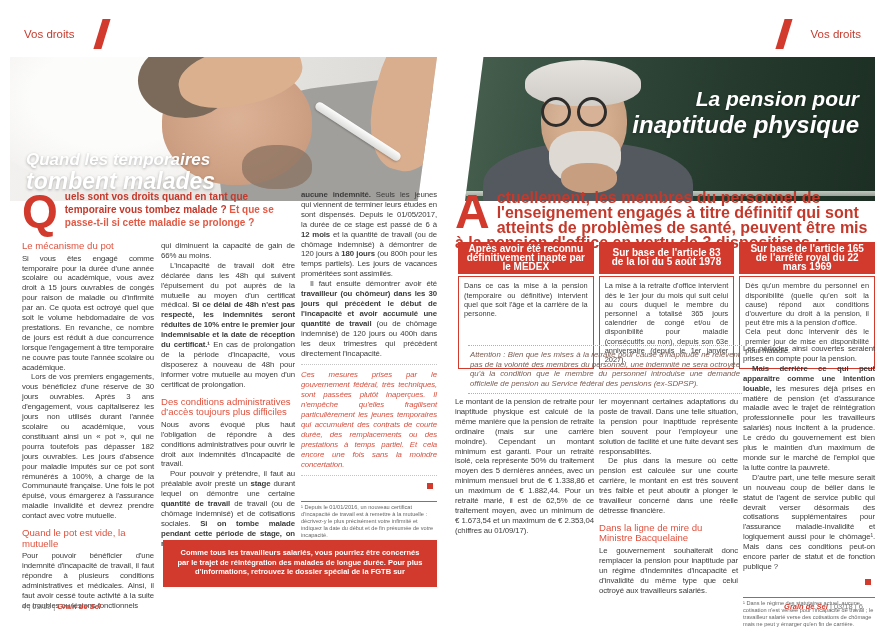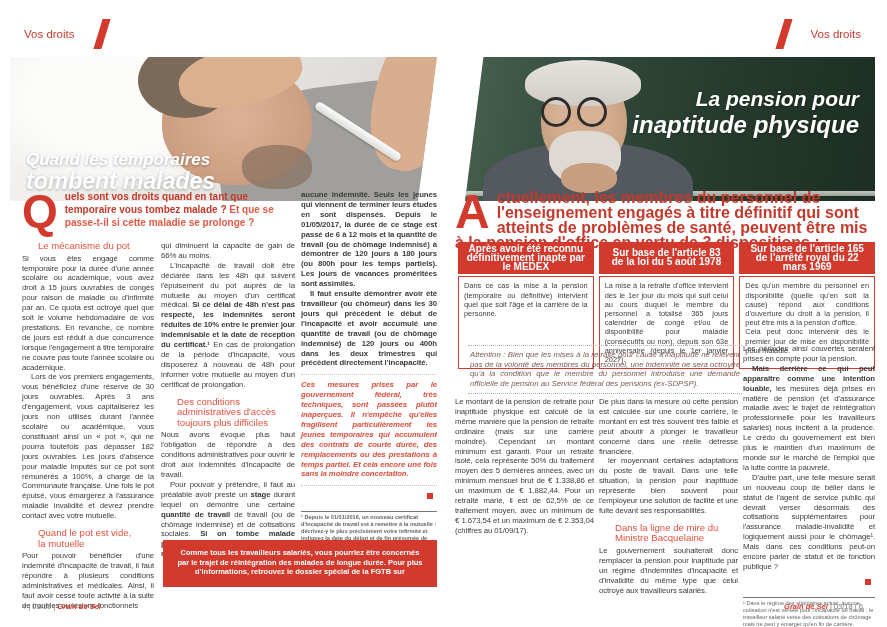--- a/index.html
+++ b/index.html
@@ -77,25 +77,25 @@
   #lead-right p { font-size:16px; line-height:15px; }
   .lead-dark { color:#c4392b; }
   .lead-light { color:#e05a45; }
 
   
   .col { position:absolute; font-size:7.8px; line-height:9.9px; text-align:justify;
     color:#3c3c3c; letter-spacing:-0.1px; hyphens:auto; }
   .col p { margin:0; }
   .col p + p { text-indent:9px; }
   .col h3 { font-size:9.6px; line-height:10.6px; font-weight:400; color:#e0523f;
-    margin:7px 16px 2px; text-align:left; letter-spacing:0; }
+    margin:7px 0 2px; text-align:left; letter-spacing:0; }
   .col h3:first-child { margin-top:0; }
   #l-col1 { left:22px;  top:241px; width:132px; }
   #l-col2 { left:161px; top:241px; width:134px; }
-  #l-col3 { left:301px; top:190px; width:136px;font-weight:bold; }
+  #l-col3 { left:301px; top:190px; width:136px; }
   #r-col1 { left:455px; top:397px; width:139px; }
   #r-col2 { left:599px; top:397px; width:139px; }
   #r-col3 { left:743px; top:344px; width:132px; }
 
   .callout { border-top:1px dotted #c4c4c4; border-bottom:1px dotted #c4c4c4;
     margin-top:6px; padding:5px 0 6px; font-style:italic; color:#d8503f; }
   .end-marker { display:block; width:6px; height:6px; background:#d23a2d;
     margin:7px 4px 0 auto; }
   .footnote { margin-top:12px; border-top:1px solid #777; padding-top:2px;
     font-size:5.6px; line-height:6.9px; color:#666; letter-spacing:0; text-align:left; }
@@ -234,22 +234,22 @@
     </div>
   </div>
 
   <div id="attention">Attention : Bien que les mises à la retraite pour cause d'inaptitude ne relèvent pas de la volonté des membres du personnel, une indemnité ne sera octroyée qu'à la condition que le membre du personnel introduise une demande officielle de pension au Service fédéral des pensions (ex-SDPSP).</div>
 
   <div class="col" id="r-col1">
     <p>Le montant de la pension de retraite pour inaptitude physique est calculé de la même manière que la pension de retraite ordinaire (mais sur une carrière moindre). Cependant un montant minimum est garanti. Pour un retraité isolé, cela représente 50% du traitement moyen des 5 dernières années, avec un minimum mensuel brut de € 1.338,86 et un maximum de € 1.882,44. Pour un retraité marié, il est de 62,5% de ce traitement moyen, avec un minimum de € 1.673,54 et un maximum de € 2.353,04 (chiffres au 01/09/17).</p>
   </div>
 
   <div class="col" id="r-col2">
+    <p>ler moyennant certaines adaptations du poste de travail. Dans une telle situation, la pension pour inaptitude représente bien souvent pour l'employeur une solution de facilité et une fuite devant ses responsabilités.</p>
     <p>De plus dans la mesure où cette pension est calculée sur une courte carrière, le montant en est très souvent très faible et peut aboutir à plonger le travailleur concerné dans une réelle détresse financière.</p>
-    <p>ler moyennant certaines adaptations du poste de travail. Dans une telle situation, la pension pour inaptitude représente bien souvent pour l'employeur une solution de facilité et une fuite devant ses responsabilités.</p>
     <h3>Dans la ligne de mire du Ministre Bacquelaine</h3>
     <p>Le gouvernement souhaiterait donc remplacer la pension pour inaptitude par un régime d'indemnités d'incapacité et d'invalidité du même type que celui octroyé aux travailleurs salariés.</p>
   </div>
 
   <div class="col" id="r-col3">
     <p>Les périodes ainsi couvertes seraient prises en compte pour la pension.</p>
     <p><b>Mais derrière ce qui peut apparaître comme une intention louable,</b><span> les mesures déjà prises en matière de pension (et d'assurance maladie avec le trajet de réintégration professionnelle pour les travailleurs salariés) nous incitent à la prudence. Le crédo du gouvernement est bien plus le maintien d'un maximum de monde sur le marché de l'emploi que la lutte contre la pauvreté.</span></p>
     <p>D'autre part, une telle mesure serait un nouveau coup de bélier dans le statut de l'agent de service public qui devrait verser désormais des cotisations supplémentaires pour l'assurance maladie-invalidité et logiquement aussi pour le chômage¹. Mais dans ces conditions peut-on encore parler de statut et de fonction publique ?</p>
     <span class="end-marker"></span>
     <div class="footnote">¹ Dans le régime des statutaires actuel, aucune cotisation n'est versée pour l'incapacité de travail ; le travailleur salarié verse des cotisations de chômage mais ne peut y émarger qu'en fin de carrière.</div>

